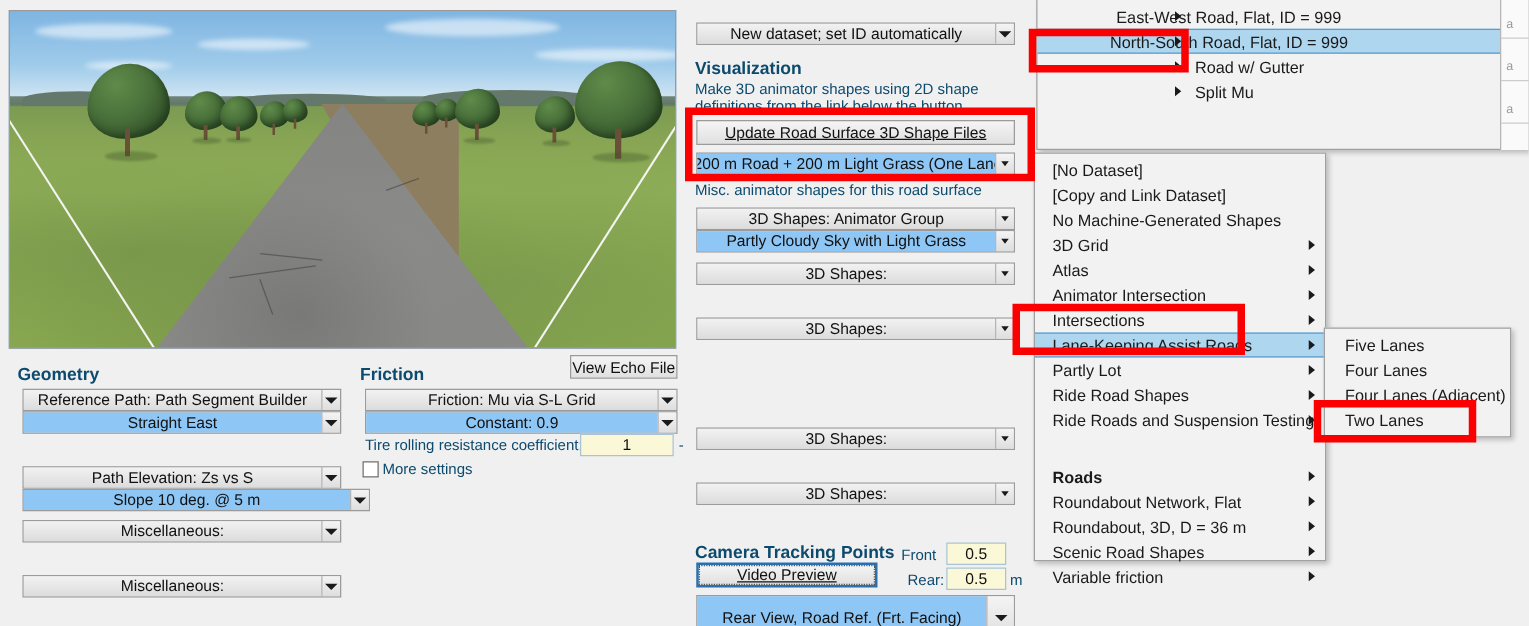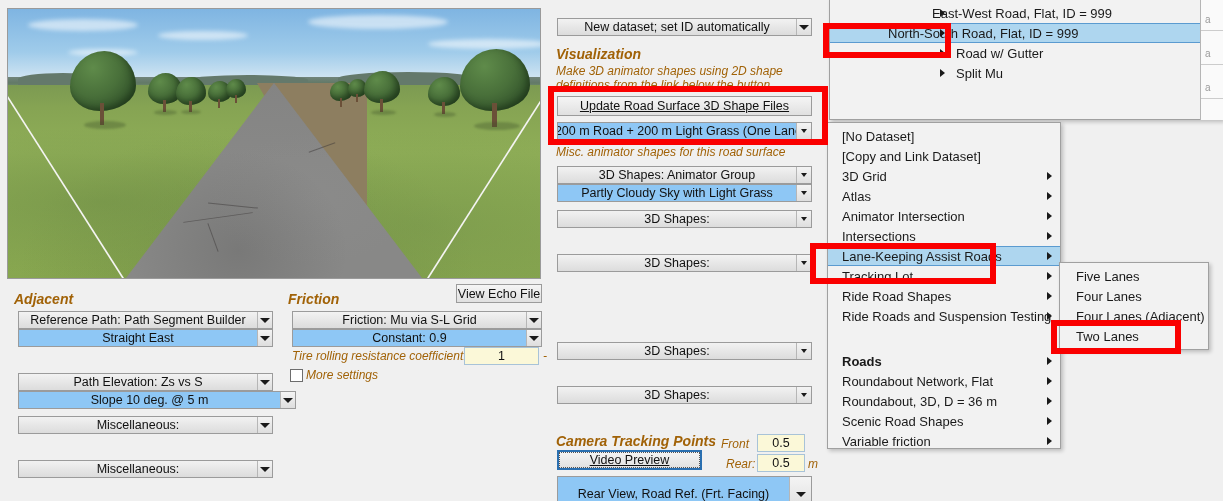--- a/index.html
+++ b/index.html
@@ -78,21 +78,21 @@
     background: radial-gradient(ellipse at 35% 28%, #5f8b4a 0%, #49703a 45%, #31512a 80%, #27401f 100%);
     box-shadow: inset -3px -3px 6px rgba(20,40,15,.5);
   }
   .tree .trunk { position: absolute; background: #6b5038; }
   .tree .shadow {
     position: absolute; border-radius: 50%;
     background: rgba(60,80,40,.35); filter: blur(1px);
   }
 
   
-  .lbl { position: absolute; font-size: 13px; color: #a16207; white-space: nowrap; font-style: italic; }
+  .lbl { position: absolute; font-size: 13px; color: #0c4a6e; white-space: nowrap; }
   .lbl.bold { font-weight: bold; font-size: 14px; }
   .lbl.small { font-size: 12px; }
 
   .combo {
     position: absolute; height: 18px; display: flex; align-items: stretch;
     border: 1px solid #9b9b9b; background: #e6e6e6;
   }
   .combo .txt {
     flex: 1; display: flex; align-items: center; justify-content: center;
     font-size: 12.5px; color: #111; white-space: nowrap; overflow: hidden;
@@ -228,21 +228,21 @@
       <div class="trunk" style="left:14px;top:25px;width:3px;height:12px;"></div>
       <div class="shadow" style="left:6px;top:35px;width:22px;height:5px;"></div>
     </div>
     <div class="tree" style="left:452px;top:40px;">
       <div class="canopy" style="width:70px;height:62px;"></div>
       <div class="trunk" style="left:32px;top:54px;width:5px;height:24px;"></div>
       <div class="shadow" style="left:14px;top:73px;width:46px;height:8px;"></div>
     </div>
   </div>
 
-  <div class="lbl bold" style="left:14px;top:291px;">Adjacent</div>
+  <div class="lbl bold" style="left:14px;top:291px;">Geometry</div>
 
   <div class="combo" style="left:18px;top:311px;width:255px;">
     <div class="txt">Reference Path: Path Segment Builder</div>
     <div class="arrow">
         <div class="caret"></div>
       </div>
   </div>
   <div class="combo blue" style="left:18px;top:329px;width:255px;">
     <div class="txt">Straight East</div>
     <div class="arrow">
@@ -380,21 +380,21 @@
   <div class="combo blue" style="left:557px;top:476px;width:255px;height:36px;">
     <div class="txt">Rear View, Road Ref. (Frt. Facing)</div>
     <div class="arrow" style="width:22px;">
         <div class="caret"></div>
       </div>
   </div>
 
   <div class="menu" style="left:829px;top:-2px;width:394px;height:122px;">
     <div class="mi" style="margin-top:4px;">
       <div class="sub" style="right:auto;left:110px;"></div>
-      <span style="margin-left:88px;">East-West Road, Flat, ID = 999</span>
+      <span style="margin-left:49px;">East-West Road, Flat, ID = 999</span>
     </div>
     <div class="mi sel">
       <div class="sub" style="right:auto;left:110px;"></div>
       <span style="margin-left:44px;">North-South Road, Flat, ID = 999</span>
     </div>
     <div class="mi">
       <div class="sub" style="right:auto;left:110px;"></div>
       <span style="margin-left:112px;">Road w/ Gutter</span>
     </div>
     <div class="mi">
@@ -413,41 +413,44 @@
   </div>
 
   <div class="menu" style="left:827px;top:122px;width:234px;height:327px;">
     <div class="mi" style="margin-top:3px;">
       <span>[No Dataset]</span>
     </div>
     <div class="mi">
       <span>[Copy and Link Dataset]</span>
     </div>
     <div class="mi">
+      <span>No Machine-Generated Shapes</span>
+    </div>
+    <div class="mi">
       <span>3D Grid</span>
       <div class="sub"></div>
     </div>
     <div class="mi">
       <span>Atlas</span>
       <div class="sub"></div>
     </div>
     <div class="mi">
       <span>Animator Intersection</span>
       <div class="sub"></div>
     </div>
     <div class="mi">
       <span>Intersections</span>
       <div class="sub"></div>
     </div>
     <div class="mi sel">
       <span>Lane-Keeping Assist Roads</span>
       <div class="sub"></div>
     </div>
     <div class="mi">
-      <span>Tracking Lot</span>
+      <span>Partly Lot</span>
       <div class="sub"></div>
     </div>
     <div class="mi">
       <span>Ride Road Shapes</span>
       <div class="sub"></div>
     </div>
     <div class="mi">
       <span>Ride Roads and Suspension Testing</span>
       <div class="sub"></div>
     </div>

